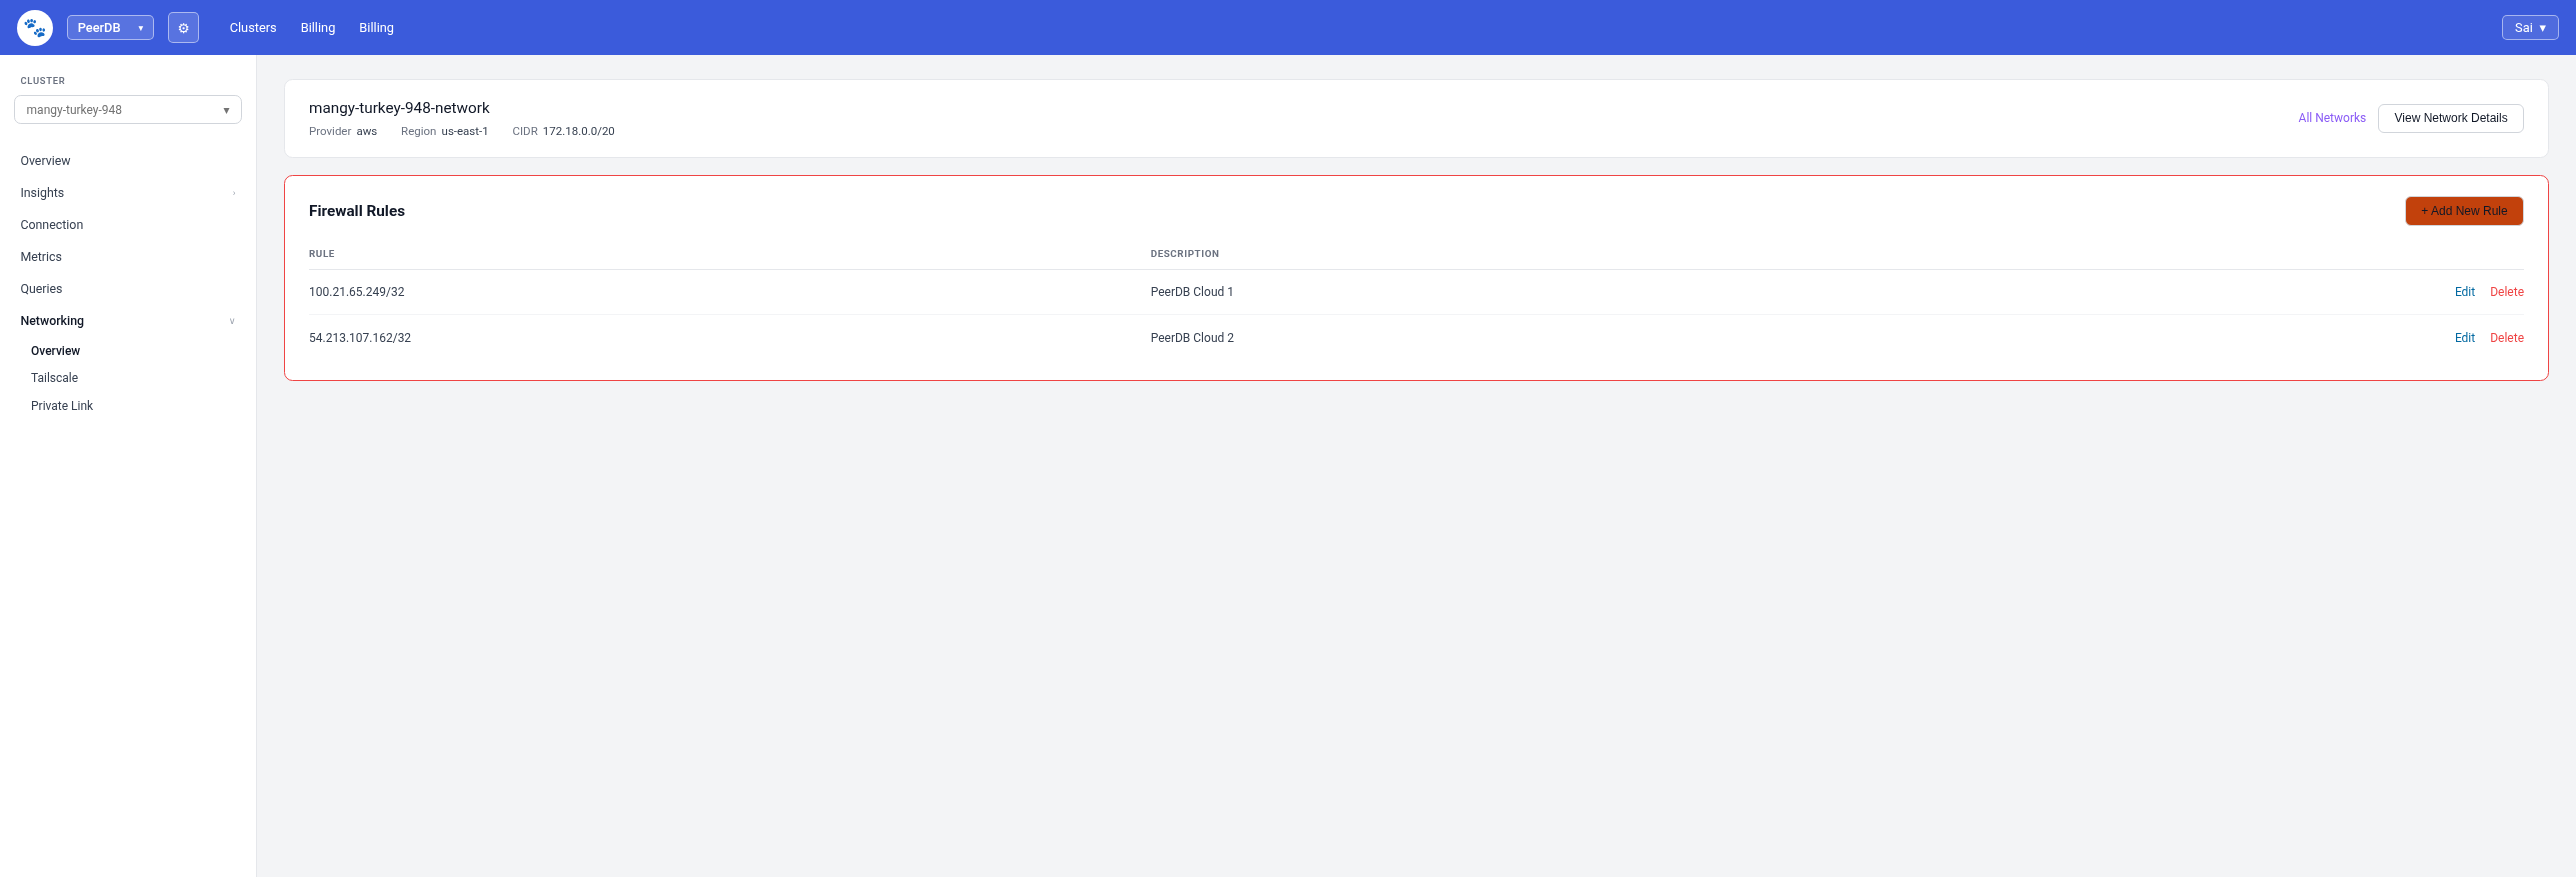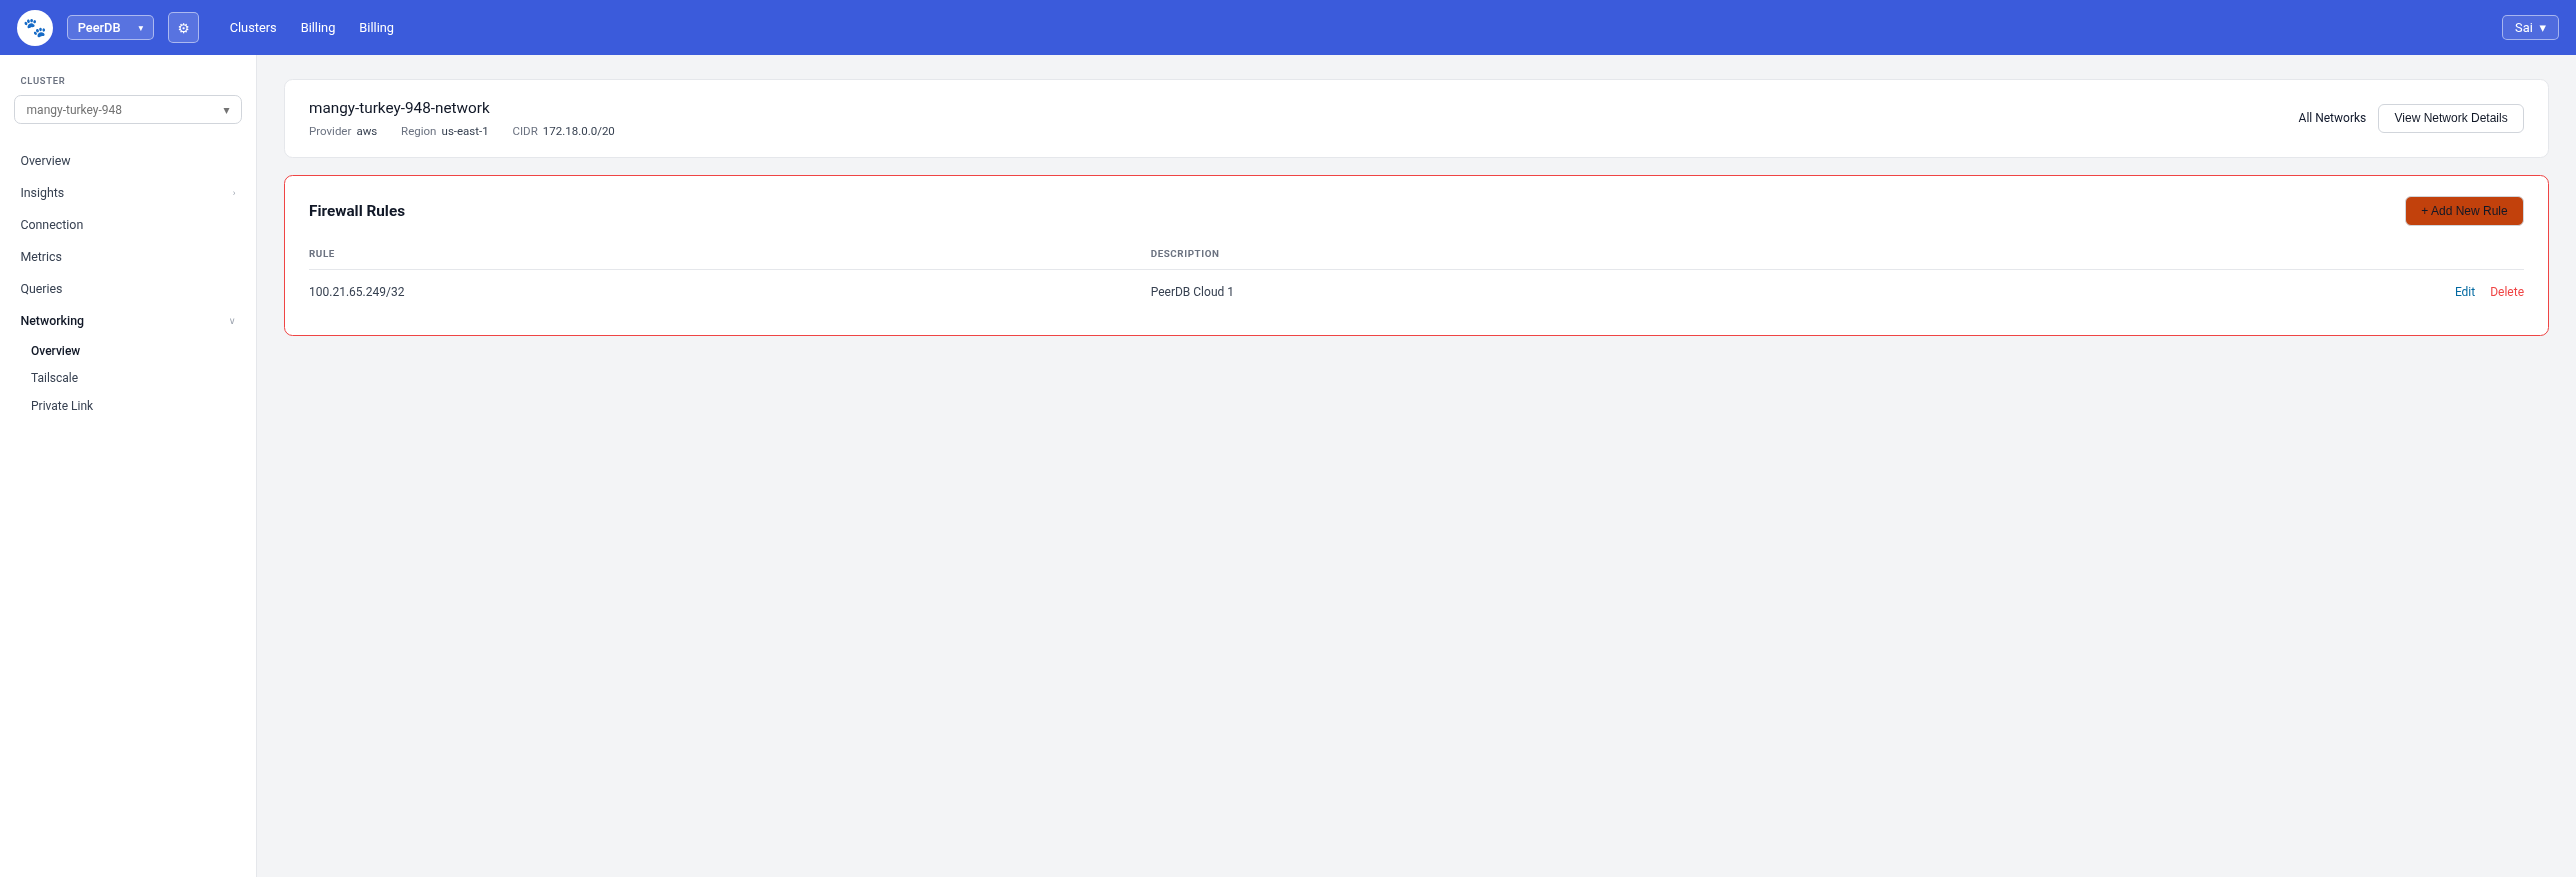--- a/index.html
+++ b/index.html
@@ -165,21 +165,21 @@
       color: #374151;
     }
     .network-card-meta .label { color: #6b7280; }
     .network-card-meta .sep { margin: 0 6.8px; color: #d1d5db; }
     .network-card-right {
       display: flex;
       align-items: center;
       gap: 12px;
     }
     .all-networks-link {
-      color: #0f172a;
+      color: #8b5cf6;
       font-size: 12px;
       cursor: pointer;
       text-decoration: none;
     }
     .view-details-btn {
       border: 1.3px solid #d1d5db;
       border-radius: 6px;
       padding: 6.8px 15.3px;
       font-size: 12px;
       background: white;
@@ -357,19 +357,27 @@
         </thead>
         <tbody id="firewall-tbody">
         <tr>
       <td class="rule-col">100.21.65.249/32</td>
       <td class="desc-col">PeerDB Cloud 1</td>
       <td class="action-col">
         <span class="edit-link">Edit</span>
         <span class="delete-link">Delete</span>
       </td>
     </tr>
+            <tr>
+      <td class="rule-col">54.213.107.162/32</td>
+      <td class="desc-col">PeerDB Cloud 2</td>
+      <td class="action-col">
+        <span class="edit-link">Edit</span>
+        <span class="delete-link">Delete</span>
+      </td>
+    </tr>
           </tbody>
       </table>
     </div>
 
   </main>
 </div>
 
 
 </body></html>

